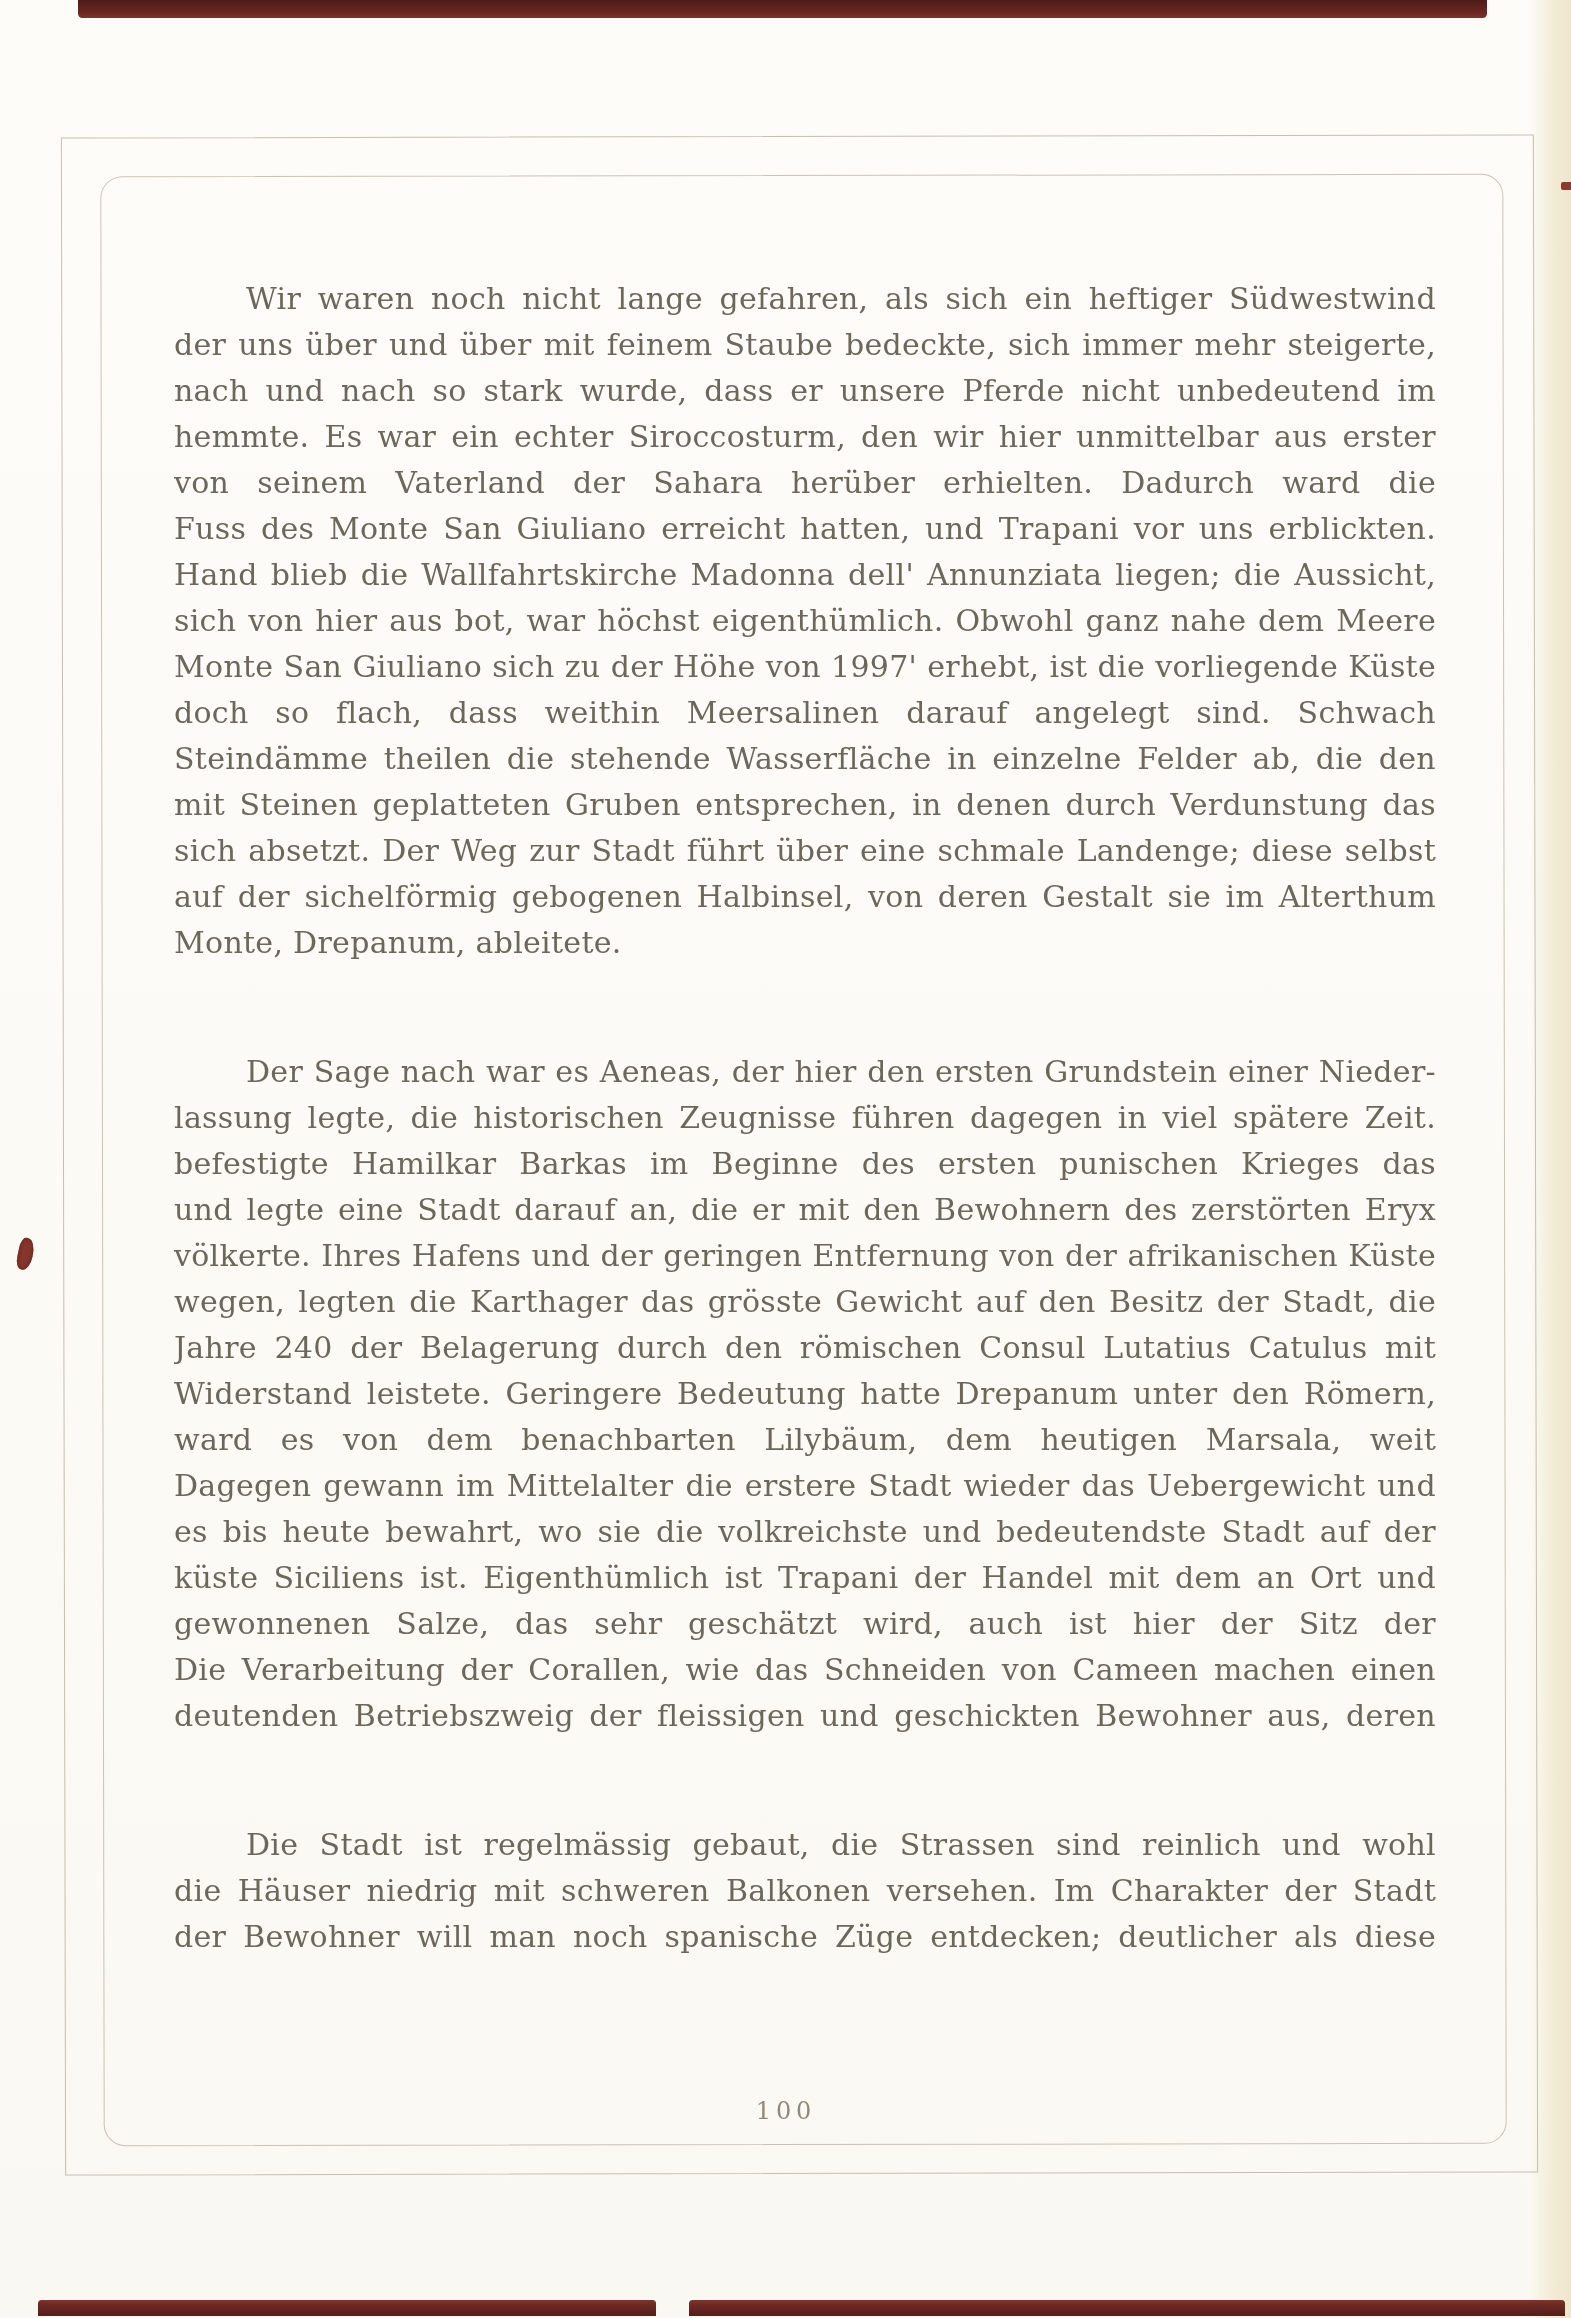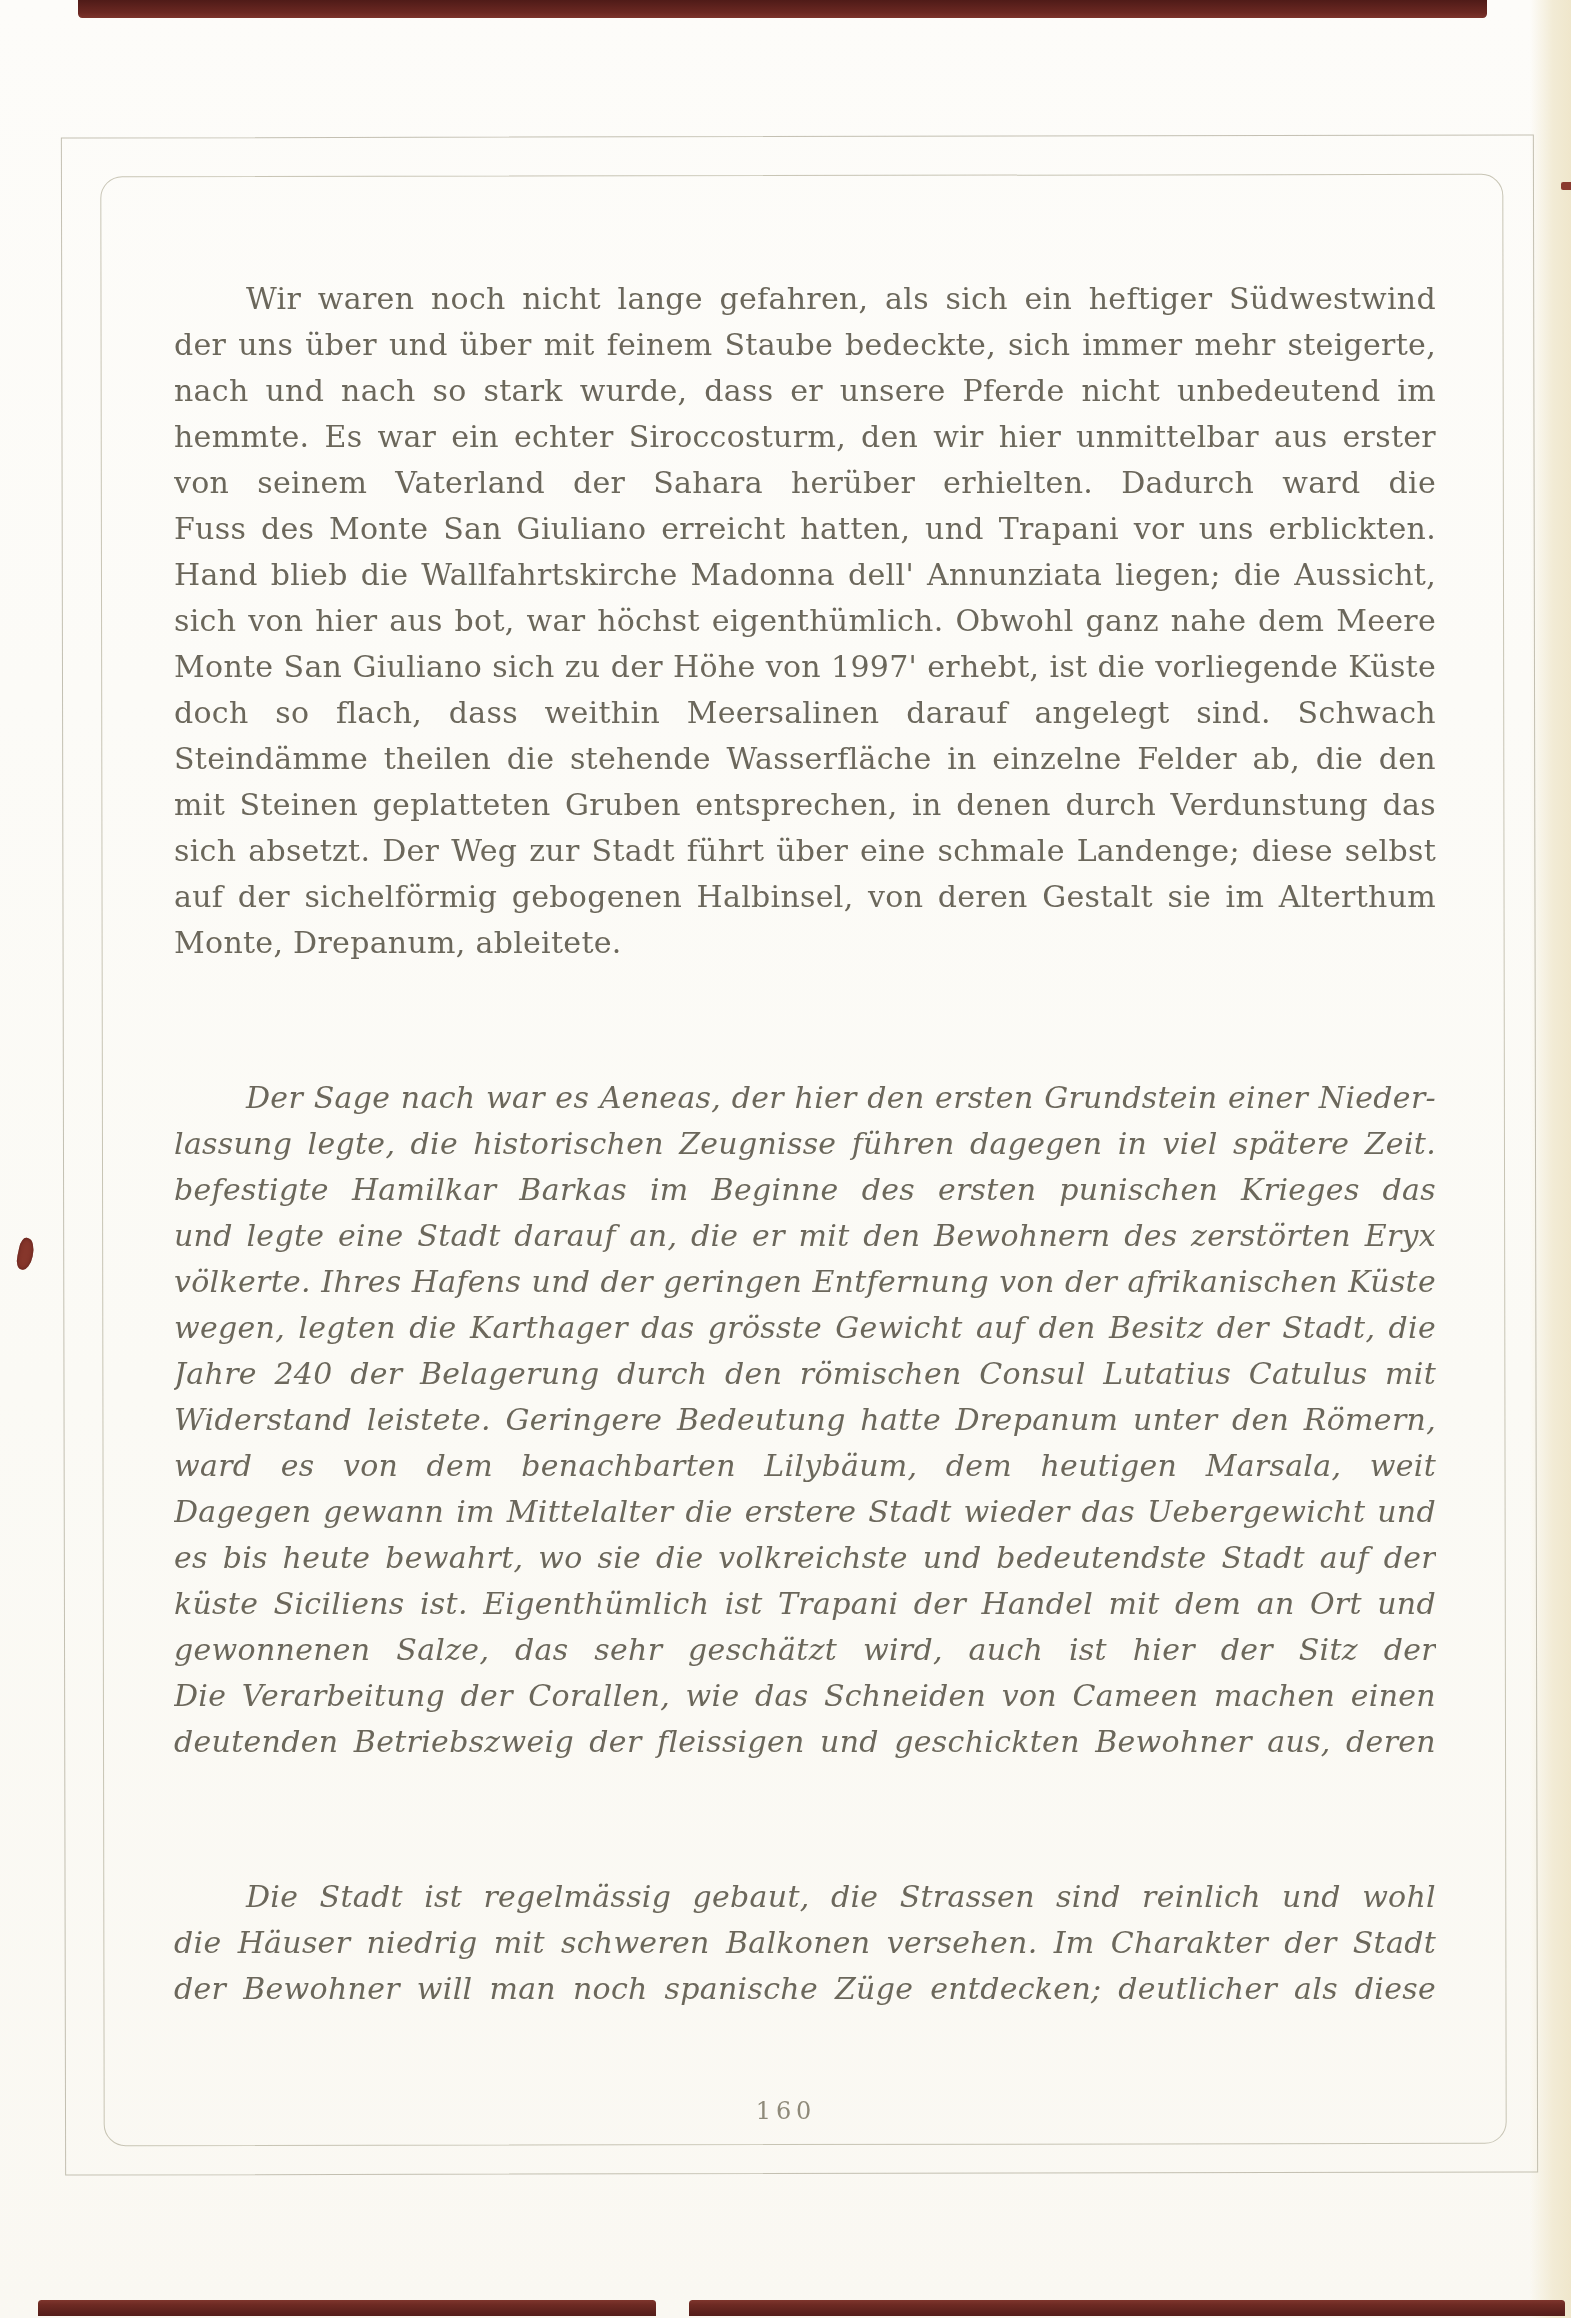--- a/index.html
+++ b/index.html
@@ -78,21 +78,21 @@
     border-radius: 22px;
     transform: rotate(-0.1deg);
   }
   .text-block {
     position: absolute;
     left: 174px; top: 276px;
     width: 1262px;
     color: rgba(99,95,82,0.95);
     font-size: 30px;
   }
-  .paragraph + .paragraph { margin-top: 109px; font-style: italic; }
+  .paragraph + .paragraph { margin-top: 83px; }
   .line {
     height: 46px;
     line-height: 46px;
     text-align: justify;
     text-align-last: justify;
     overflow: hidden;
     letter-spacing: 0.3px;
   }
   .line.first { text-indent: 72px; }
   .line.last { text-align-last: left; }
@@ -157,16 +157,16 @@
         <div class="line">Die Verarbeitung der Corallen, wie das Schneiden von Cameen machen einen be-</div>
         <div class="line">deutenden Betriebszweig der fleissigen und geschickten Bewohner aus, deren Trapani</div>
       </div>
       <div class="paragraph">
         <div class="line first">Die Stadt ist regelmässig gebaut, die Strassen sind reinlich und wohl gepflastert,</div>
         <div class="line">die Häuser niedrig mit schweren Balkonen versehen.  Im Charakter der Stadt wie</div>
         <div class="line last">der Bewohner will man noch spanische Züge entdecken; deutlicher als diese sind für</div>
       </div>
     </main>
 
-  <div class="page-number">160</div>
+  <div class="page-number">100</div>
 
 </div>
 
 
 </body></html>

